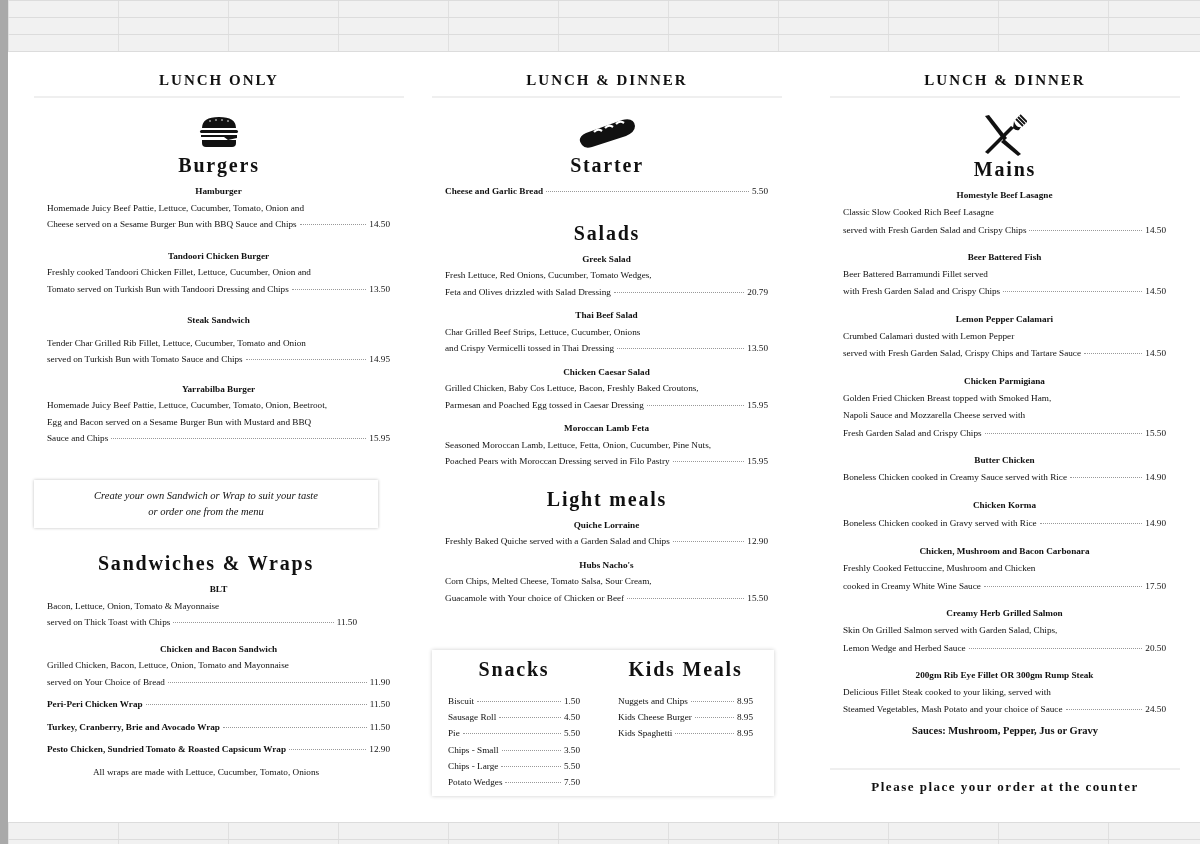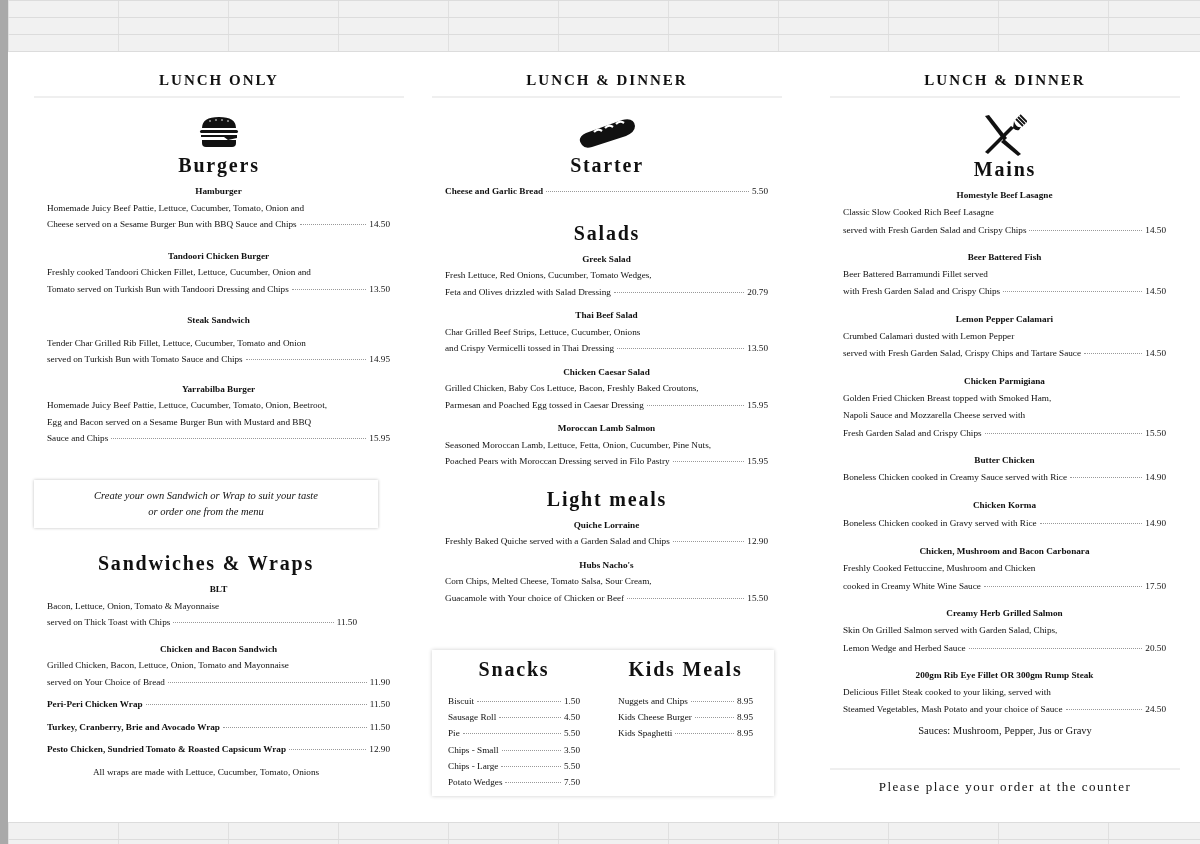--- a/index.html
+++ b/index.html
@@ -55,24 +55,24 @@
   .center-note { text-align: center; font-size: 9.2px; line-height: 16px; }
 
   .snack-box {
     position: absolute; left: 0; width: 342px; height: 146px;
     box-shadow: 0 0 4px rgba(0,0,0,0.2);
   }
   .snack-col { position: absolute; top: 8px; }
   .snack-col .sec-title { margin-top: 0; margin-bottom: 12px; }
   .snack-row { font-size: 9.2px; line-height: 16.2px; }
 
-  .sauces { text-align: center; font-weight: normal; font-size: 10.5px; }
+  .sauces { text-align: center; font-weight: bold; font-size: 10.5px; }
   .order {
     position: absolute; left: 0; width: 350px; text-align: center;
-    font-weight: normal; font-size: 13px; letter-spacing: 1.5px;
+    font-weight: bold; font-size: 13px; letter-spacing: 1.5px;
     border-top: 2px solid #efefef; padding-top: 9px;
   }
 </style>
 </head>
 <body>
 
 <div class="left-strip"></div>
 <div class="brick top"></div>
 <div class="brick bottom"></div>
 
@@ -226,21 +226,21 @@
       <div class="item" style="margin-top:7px">
         <div class="name">Chicken Caesar Salad</div>
         <div>Grilled Chicken, Baby Cos Lettuce, Bacon, Freshly Baked Croutons,</div>
         <div class="row">
             <span class="txt">Parmesan and Poached Egg tossed in Caesar Dressing</span>
             <span class="dots"></span>
             <span class="price">15.95</span>
           </div>
       </div>
       <div class="item" style="margin-top:7px">
-        <div class="name">Moroccan Lamb Salmon</div>
+        <div class="name">Moroccan Lamb Feta</div>
         <div>Seasoned Moroccan Lamb, Lettuce, Fetta, Onion, Cucumber, Pine Nuts,</div>
         <div class="row">
             <span class="txt">Poached Pears with Moroccan Dressing served in Filo Pastry</span>
             <span class="dots"></span>
             <span class="price">15.95</span>
           </div>
       </div>
     </div>
 
     <div class="sec-title" style="margin-top:18px">Light meals</div>

